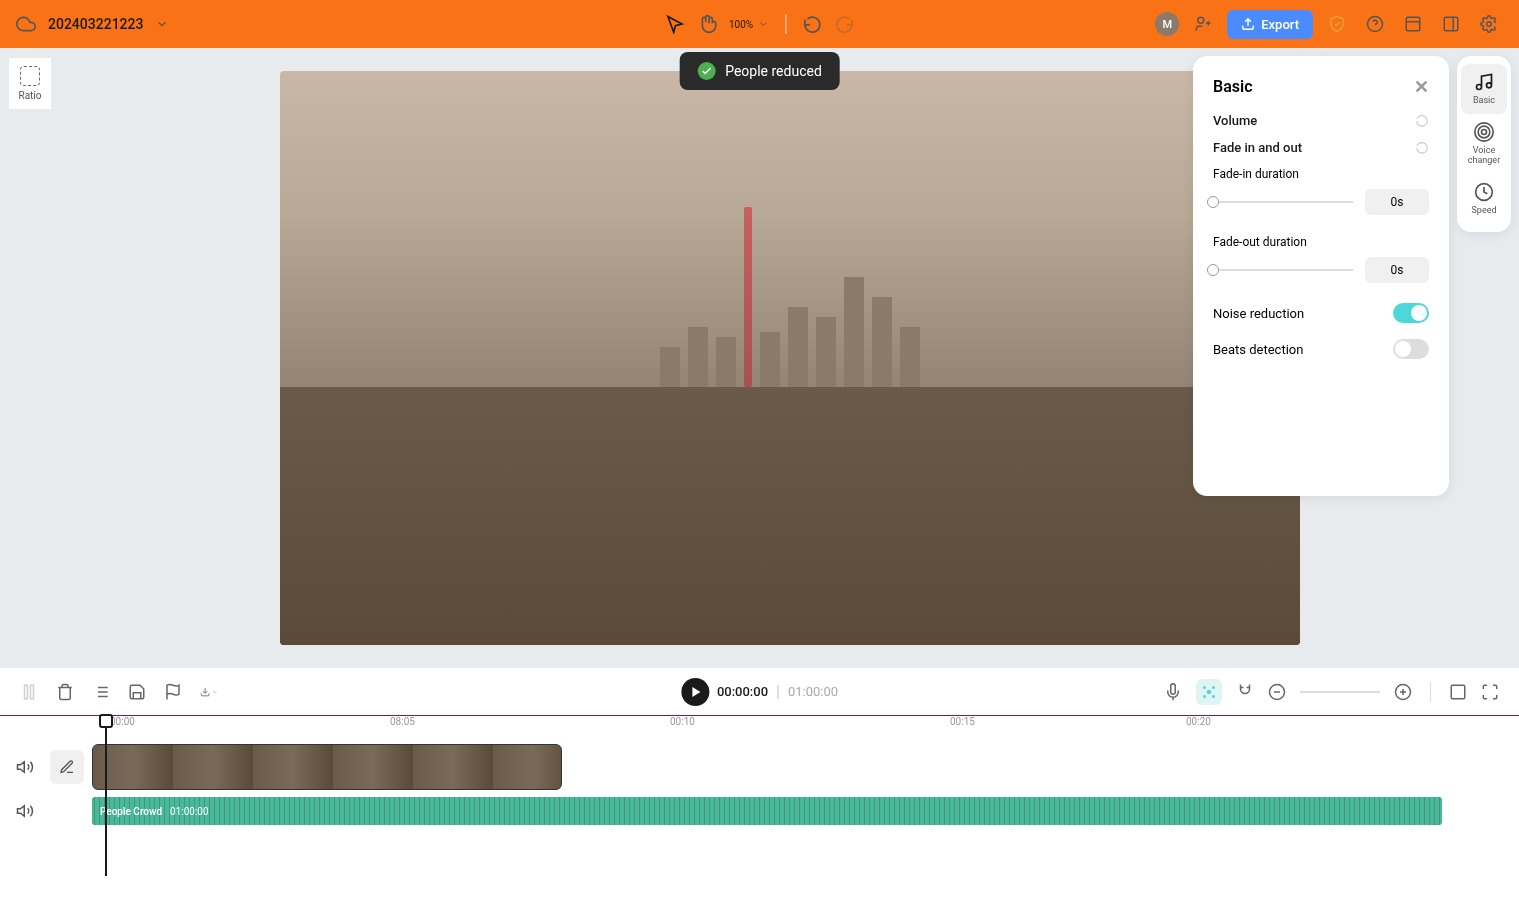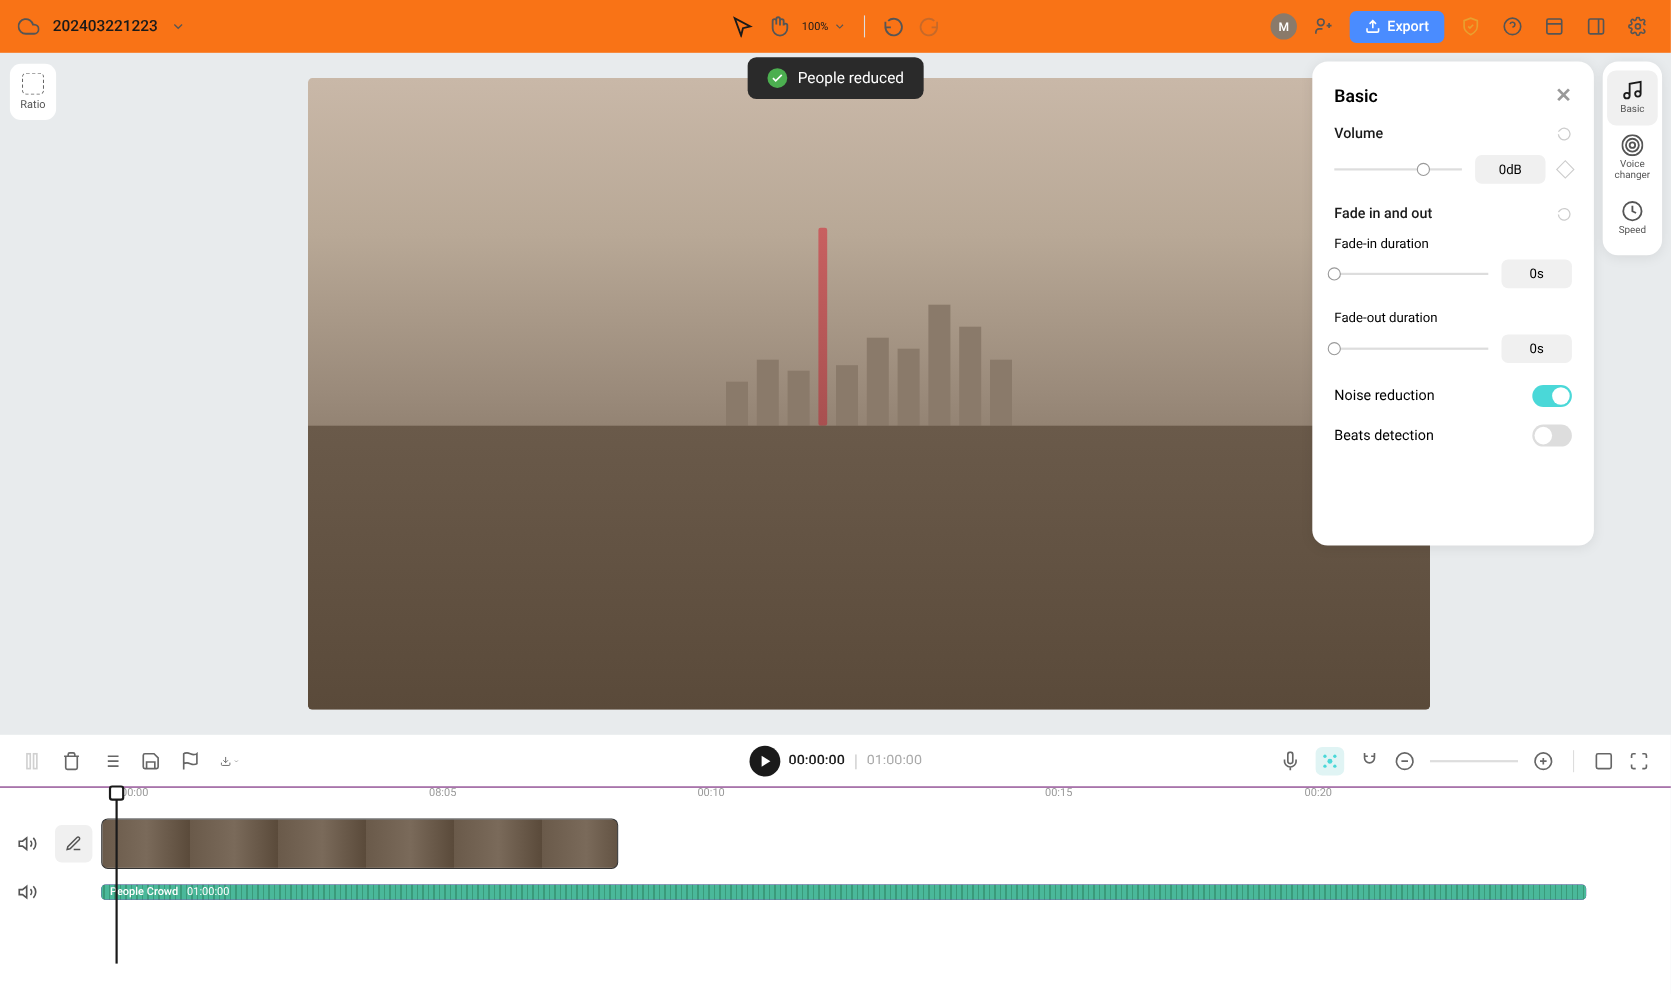--- a/index.html
+++ b/index.html
@@ -15,21 +15,21 @@
 .tool-icon.active{color:#1a1a1a}
 .zoom-text{font-size:10px;color:#1a1a1a;cursor:pointer;display:flex;align-items:center;gap:4px}
 .divider-v{width:1px;height:20px;background:#ddd;margin:0 4px}
 .avatar{width:24px;height:24px;border-radius:50%;background:#8a7a6a;color:#fff;font-size:11px;display:flex;align-items:center;justify-content:center;font-weight:500}
 .export-btn{background:#4a8cff;color:#fff;border:none;border-radius:6px;padding:7px 14px;font-size:13px;font-weight:500;display:flex;align-items:center;gap:6px;cursor:pointer}
 .icon-btn{width:28px;height:28px;display:flex;align-items:center;justify-content:center;cursor:pointer;border-radius:4px;color:#555}
 .toast{position:absolute;top:52px;left:50%;transform:translateX(-50%);background:#2a2a2a;color:#fff;border-radius:8px;padding:10px 18px;display:flex;align-items:center;gap:10px;font-size:14px;z-index:100}
 .toast-check{width:18px;height:18px;border-radius:50%;background:#4caf50;display:flex;align-items:center;justify-content:center}
 .main-area{position:relative;height:620px;display:flex}
 .left-tools{width:60px;padding-top:10px;display:flex;flex-direction:column;align-items:center}
-.ratio-btn{background:#fff;border-radius:10px;width:42px;padding:8px 0;display:flex;flex-direction:column;align-items:center;gap:4px;cursor:pointer}
+.ratio-btn{background:#fff;border-radius:0;width:42px;padding:8px 0;display:flex;flex-direction:column;align-items:center;gap:4px;cursor:pointer}
 .ratio-icon{width:20px;height:20px;border:1.5px dashed #666;border-radius:4px}
 .ratio-label{font-size:10px;color:#555}
 .canvas-area{flex:1;display:flex;align-items:center;justify-content:center;padding:20px}
 .video-preview{width:1020px;height:574px;background:linear-gradient(180deg,#c9b8a8 0%,#b8a896 25%,#9a8a7a 50%,#7a6a5a 75%,#6a5a4a 100%);border-radius:4px;position:relative;overflow:hidden}
 .skyline{position:absolute;bottom:45%;left:0;right:0;height:120px;display:flex;align-items:flex-end;justify-content:center;gap:8px}
 .building{background:#8a7a6a;width:20px}
 .tower{width:8px;height:180px;background:linear-gradient(180deg,#c86060 0%,#a85050 100%);border-radius:2px}
 .ground{position:absolute;bottom:0;left:0;right:0;height:45%;background:linear-gradient(180deg,#6a5a4a 0%,#5a4a3a 100%)}
 .right-panels{position:absolute;right:8px;top:8px;display:flex;gap:8px;height:440px}
 .panel-basic{width:256px;background:#fff;border-radius:14px;padding:20px;box-shadow:0 2px 12px rgba(0,0,0,0.08)}
@@ -72,21 +72,21 @@
 .zoom-slider{width:80px;height:2px;background:#ddd;cursor:pointer}
 .timeline-ruler{height:28px;position:relative;padding-left:105px}
 .ruler-mark{position:absolute;font-size:10px;color:#999}
 .playhead{position:absolute;left:105px;top:0;width:2px;height:160px;background:#1a1a1a;z-index:10}
 .playhead-head{position:absolute;top:-2px;left:-6px;width:14px;height:14px;border:2px solid #1a1a1a;border-radius:3px;background:#fff}
 .timeline-tracks{padding-left:50px;position:relative}
 .track-row{height:46px;display:flex;align-items:center;margin-bottom:6px}
 .track-icon{width:18px;height:18px;margin-right:18px;color:#555;cursor:pointer}
 .track-edit{width:34px;height:34px;background:#f0f0f0;border-radius:6px;display:flex;align-items:center;justify-content:center;margin-right:8px;cursor:pointer}
 .video-clip{height:46px;width:470px;border-radius:6px;background:repeating-linear-gradient(90deg,#6a5a4a 0px,#7a6a5a 40px,#5a4a3a 80px);border:1px solid #333;position:relative;overflow:hidden}
-.audio-clip{height:14px;width:1350px;border-radius:4px;background:#4c1d95;position:relative;display:flex;align-items:center;padding-left:8px;gap:8px;overflow:hidden}
+.audio-clip{height:28px;width:1350px;border-radius:4px;background:#14532d;position:relative;display:flex;align-items:center;padding-left:8px;gap:8px;overflow:hidden}
 .audio-waveform{position:absolute;inset:0;background:repeating-linear-gradient(90deg,#4ab89a 0px,#4ab89a 2px,#3a9a7a 2px,#3a9a7a 3px,#4ab89a 3px,#4ab89a 5px)}
 .audio-label{font-size:10px;color:#fff;font-weight:500;position:relative;z-index:1}
 .audio-time{font-size:10px;color:#fff;position:relative;z-index:1}
 .audio-row{height:30px;display:flex;align-items:center}
 svg{display:block}
 </style>
 </head>
 <body>
 
 <div class="topbar">
@@ -222,27 +222,20 @@
       </div>
 
       <div class="section-label">
         <span>Volume</span>
         <span class="reset-icon">
           <svg viewBox="0 0 24 24" fill="none" stroke="#ccc" stroke-width="2">
               <path d="M3 12a9 9 0 1 0 3-7L3 8"></path>
             </svg>
         </span>
       </div>
-      <div class="slider-row">
-        <div class="slider-track">
-            <div class="slider-thumb"></div>
-          </div>
-        <div class="value-box">0dB</div>
-        <div class="diamond"></div>
-      </div>
 
       <div class="section-label">
         <span>Fade in and out</span>
         <span class="reset-icon">
           <svg viewBox="0 0 24 24" fill="none" stroke="#ccc" stroke-width="2">
               <path d="M3 12a9 9 0 1 0 3-7L3 8"></path>
             </svg>
         </span>
       </div>
       <div class="sub-label">Fade-in duration</div>
@@ -406,21 +399,21 @@
       </span>
     </div>
   </div>
 
   <div class="timeline-ruler">
     <div class="playhead">
       <div class="playhead-head"></div>
     </div>
     <span class="ruler-mark" style="left:110px">00:00</span>
     <span class="ruler-mark" style="left:390px">08:05</span>
-    <span class="ruler-mark" style="left:634px">00:10</span>
+    <span class="ruler-mark" style="left:670px">00:10</span>
     <span class="ruler-mark" style="left:950px">00:15</span>
     <span class="ruler-mark" style="left:1186px">00:20</span>
   </div>
 
   <div class="timeline-tracks">
     <div class="track-row">
       <span class="track-icon" style="position:absolute;left:16px">
         <svg viewBox="0 0 24 24" fill="none" stroke="#555" stroke-width="2">
             <polygon points="11 5 6 9 2 9 2 15 6 15 11 19 11 5"></polygon>
             <path d="M19.07 4.93a10 10 0 0 1 0 14.14M15.54 8.46a5 5 0 0 1 0 7.07"></path>

